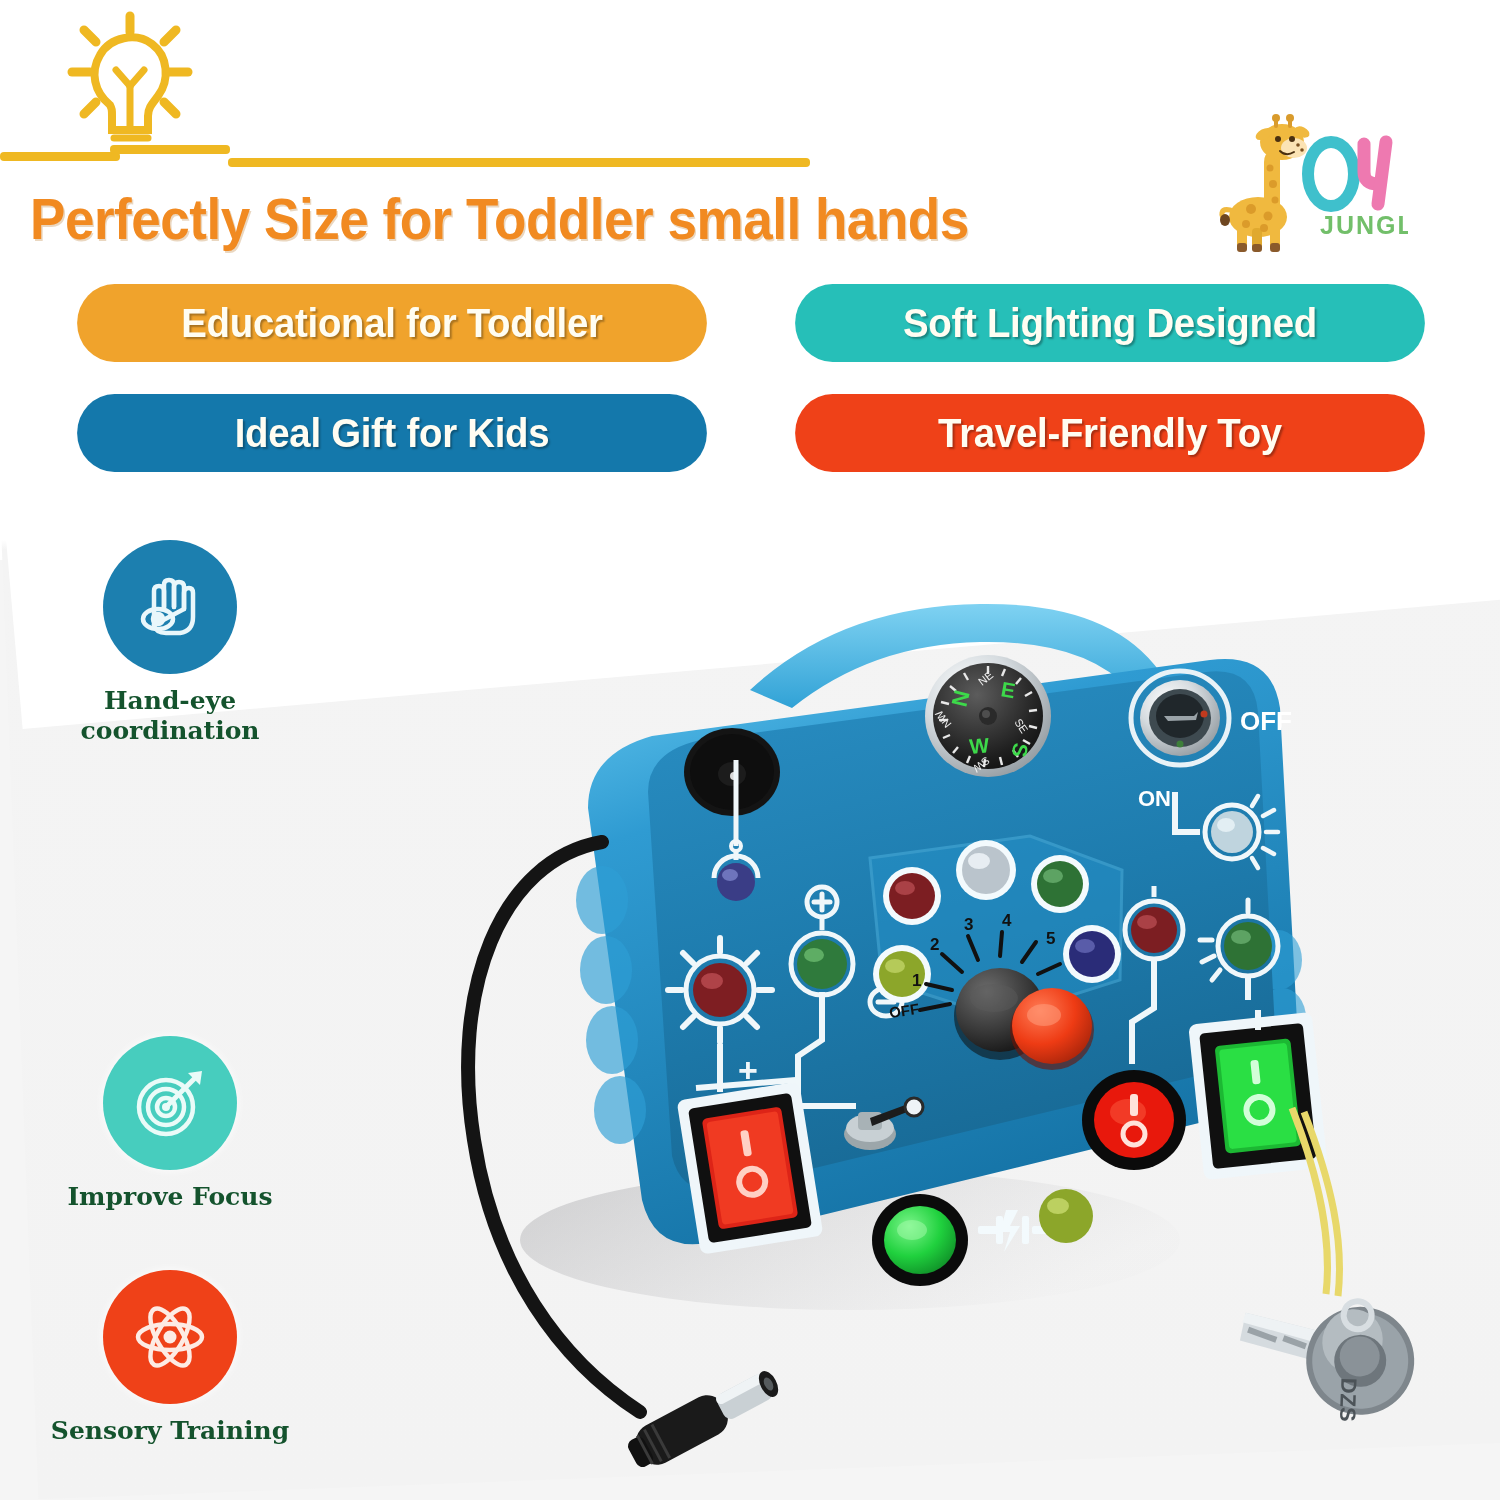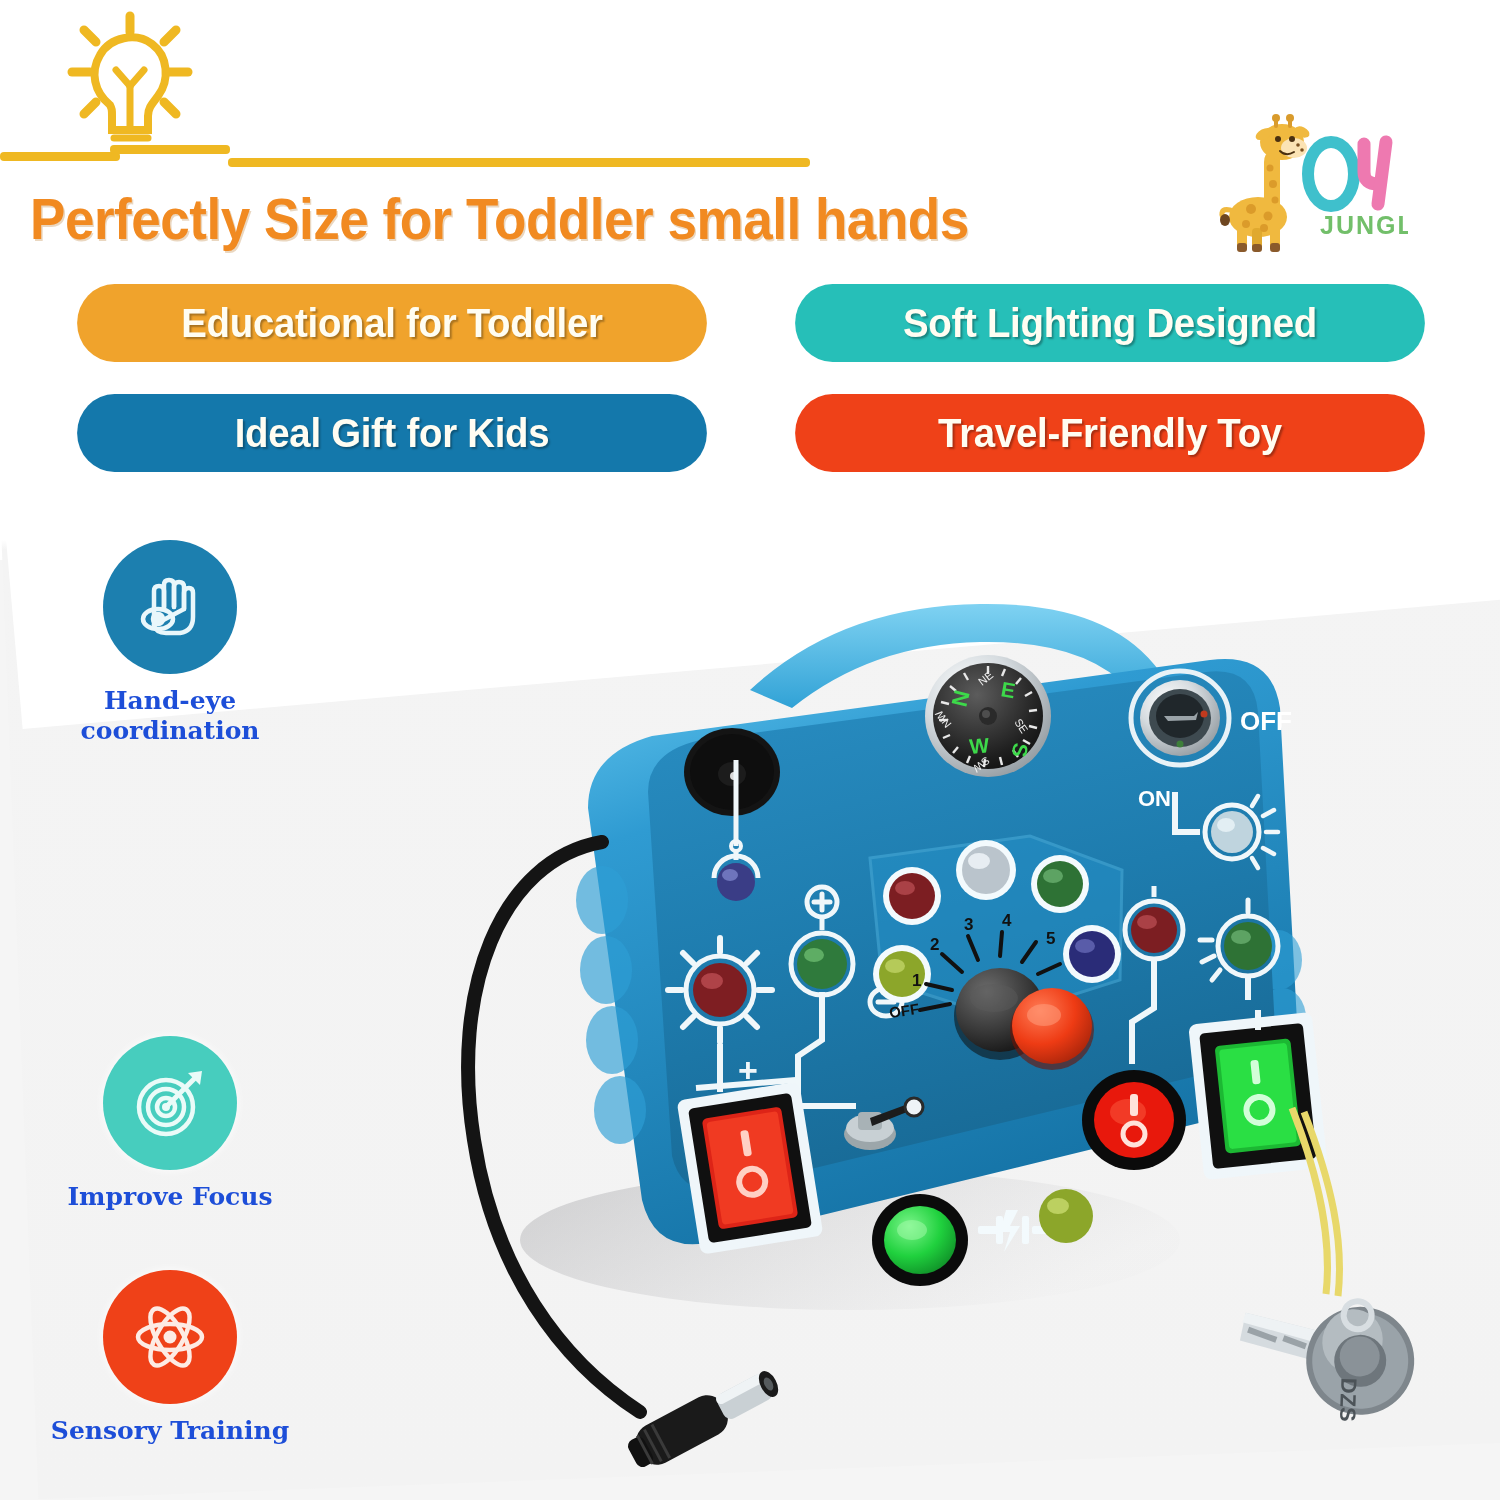--- a/index.html
+++ b/index.html
@@ -94,21 +94,21 @@
   .feat-circle {
     width: 134px; height: 134px; border-radius: 50%;
     margin: 0 auto 12px auto;
     display: flex; align-items: center; justify-content: center;
     box-shadow: 0 0 10px rgba(255,255,255,0.85);
   }
   .feat-label {
     font-family: "DejaVu Serif", serif;
     font-weight: bold;
     font-size: 25px;
-    color: #1d4ed8;
+    color: #14532d;
     line-height: 1.18;
     padding: 0 14px;
   }
 
   
   .product { position: absolute; left: 420px; top: 540px; width: 1080px; height: 960px; z-index: 8; }
   .product svg { display: block; }
 </style>
 </head>
 <body>

